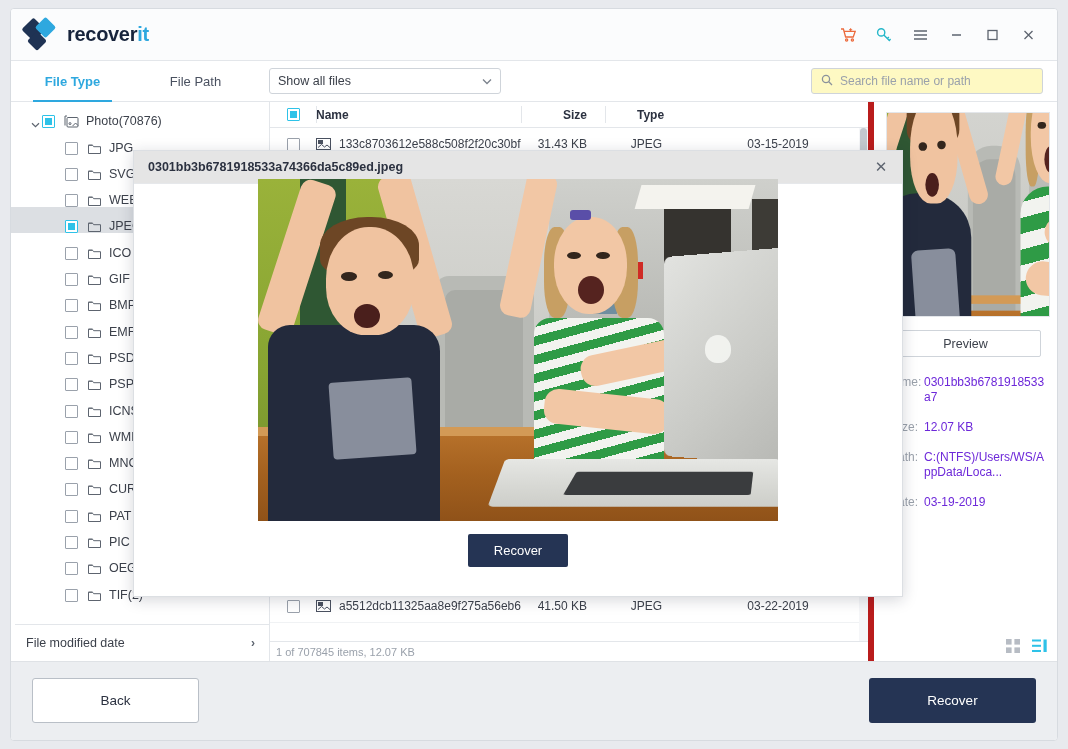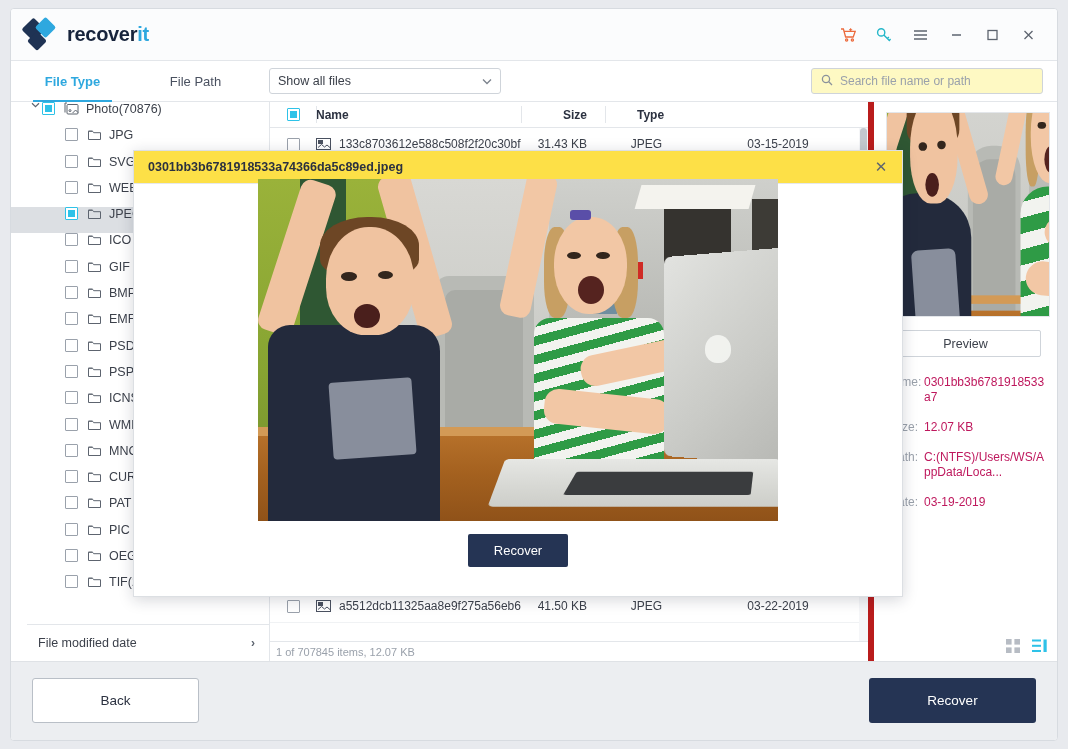--- a/index.html
+++ b/index.html
@@ -100,21 +100,21 @@
   .sidebar {
     position: absolute; left: 0; top: 0; width: 259px; bottom: 0;
     border-right: 1px solid #e3e6ea;
     background: #fff;
   }
   .tree {
     position: absolute; left: 0; top: 0; right: 0; bottom: 37px;
     overflow: hidden;
   }
   .tree-row {
-    height: 26.3px; display: flex; align-items: flex-start;
+    height: 26.3px; display: flex; align-items: flex-end;
     font-size: 12.5px; color: #3c414b;
     padding-left: 18px; cursor: pointer; position: relative;
   }
   .tree-row.root { padding-left: 18px; }
   .tree-row.child { padding-left: 54px; }
   .tree-row.selected { background: #dcdfe3; }
   .caret {
     width: 13px; font-size: 8px; color: #5d646f;
     display: inline-flex; align-items: center; justify-content: center;
   }
@@ -123,21 +123,21 @@
     background: #fff; margin-right: 9px; flex: none; border-radius: 1px;
   }
   .cbx.checked { border-color: #2ec2e8; background: #fff; position: relative; }
   .cbx.checked::after {
     content: ""; position: absolute; left: 2px; top: 2px;
     width: 7px; height: 7px; background: #2ec2e8;
   }
   .folder-ic { width: 15px; height: 13px; margin-right: 7px; flex: none; }
   .tree-label { white-space: nowrap; }
   .sidebar-foot {
-    position: absolute; left: 16px; right: 0; bottom: 0; height: 37px;
+    position: absolute; left: 4px; right: 0; bottom: 0; height: 37px;
     border-top: 1px solid #e3e6ea;
     display: flex; align-items: center;
     font-size: 12.5px; color: #3c414b;
     padding: 0 14px 0 11px; cursor: pointer;
   }
   .sidebar-foot .arrow { margin-left: auto; color: #5d646f; font-size: 12px; font-weight: bold; }
 
   
   .filelist {
     position: absolute; left: 259px; top: 0; right: 189px; bottom: 0;
@@ -207,21 +207,21 @@
     margin: 13px auto 0 auto;
     width: 150px; height: 27px;
     border: 1px solid #cfd4da; border-radius: 2px;
     background: #fff;
     display: flex; align-items: center; justify-content: center;
     font-size: 12.5px; color: #3c414b; cursor: pointer;
   }
   .meta { margin-top: 18px; }
   .meta-row { display: flex; margin-bottom: 15px; font-size: 12px; line-height: 15px; }
   .meta-k { width: 38px; flex: none; color: #9aa1ab; text-align: right; padding-right: 6px; }
-  .meta-v { color: #be185d; word-break: break-all; }
+  .meta-v { color: #6d28d9; word-break: break-all; }
 
   .viewmodes {
     position: absolute; right: 10px; bottom: 4px;
     display: flex; align-items: center; gap: 12px;
   }
 
   
   .bottombar {
     position: absolute; left: 0; bottom: 0; width: 100%; height: 79px;
     background: #eceef1;
@@ -246,21 +246,21 @@
   .modal {
     position: absolute;
     left: 122px; top: 141px;
     width: 770px; height: 447px;
     background: #ffffff;
     border: 1px solid #dcdfe3;
     box-shadow: 0 3px 14px rgba(20,30,50,0.18);
     z-index: 50;
   }
   .modal-head {
-    height: 33px; background: #fde047;
+    height: 33px; background: #e5e5e5;
     border-bottom: 1px solid #e6e8eb;
     display: flex; align-items: center;
     padding: 0 10px 0 14px;
   }
   .modal-title { font-size: 12.5px; font-weight: bold; color: #2b3140; }
   .modal-close {
     margin-left: auto; width: 22px; height: 22px;
     display: flex; align-items: center; justify-content: center;
     color: #5d646f; font-size: 15px; cursor: pointer;
   }

